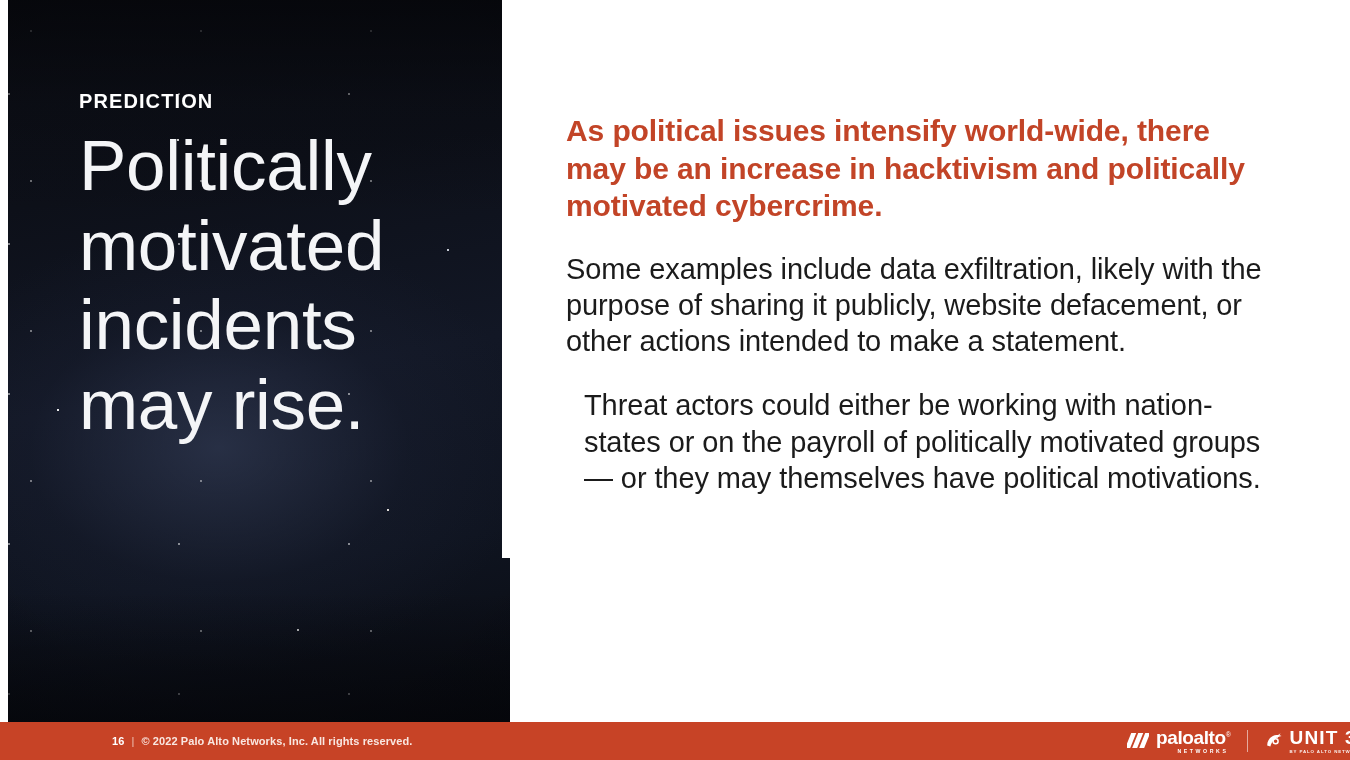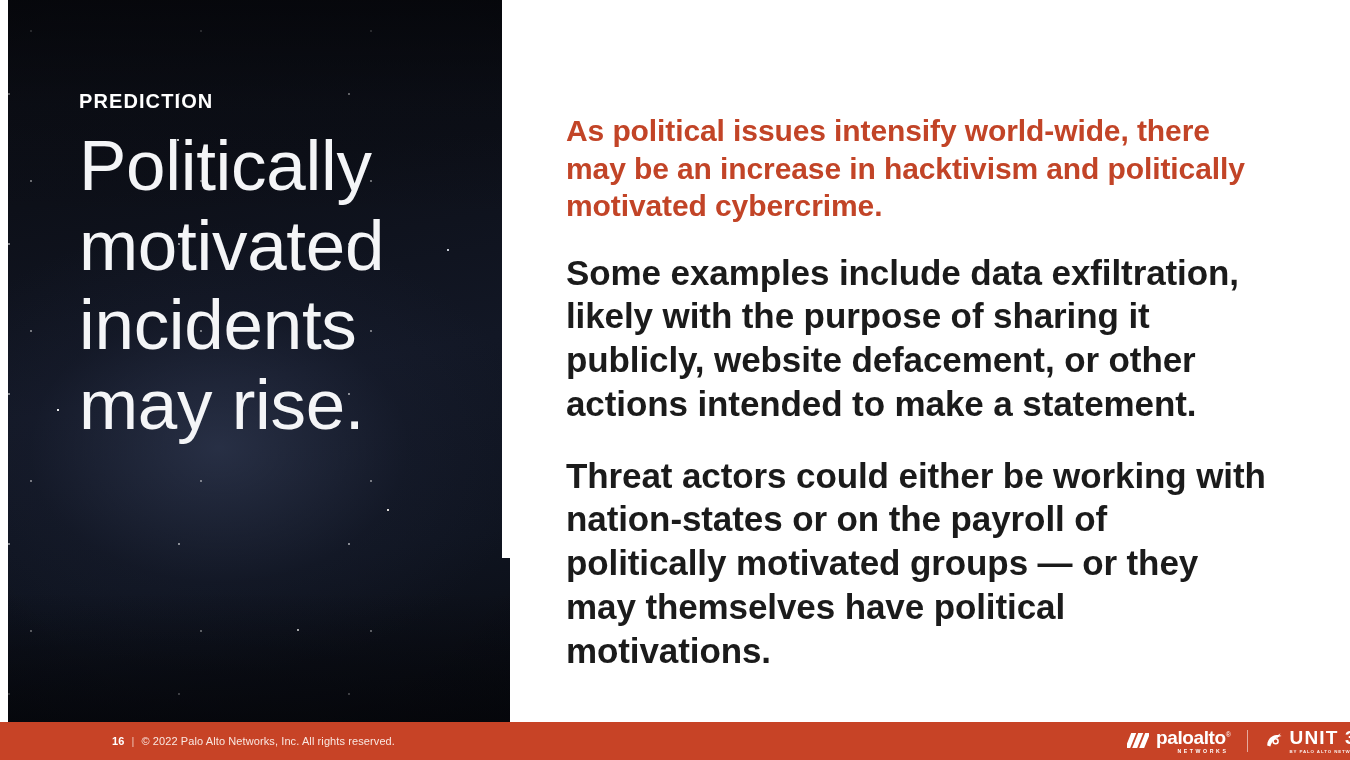--- a/index.html
+++ b/index.html
@@ -133,28 +133,28 @@
     width: 700px;
   }
   .headline {
     font-size: 30px;
     font-weight: bold;
     line-height: 1.25;
     margin: 0 0 26px 0;
     letter-spacing: -0.1px;
   }
   .body-par {
-    font-size: 35px;
-    font-weight: 700;
+    font-size: 29px;
+    font-weight: 400;
     color: #1b1b1b;
     line-height: 1.25;
     margin: 0 0 28px 0;
     letter-spacing: -0.1px;
   }
-  .body-par:last-child { margin-bottom: 0; }
+  .body-par:last-child { margin-bottom: 0; margin-left: 18px; }
 
   
   .footer {
     position: absolute;
     left: 0;
     bottom: 0;
     width: 1350px;
     height: 38px;
     display: flex;
     align-items: center;
@@ -171,21 +171,21 @@
   }
   .page-num {
     font-weight: bold;
     color: #ffffff;
     margin-right: 7px;
   }
   .footer-sep {
     color: #eec3b6;
     margin-right: 7px;
   }
-  .footer-copy { color: #f9e7e1; }
+  .footer-copy { color: #f9e7e1; font-weight: bold; }
 
   .footer-right {
     display: flex;
     align-items: center;
     margin-right: 18px;
   }
   .logo-pan {
     display: flex;
     align-items: center;
   }

